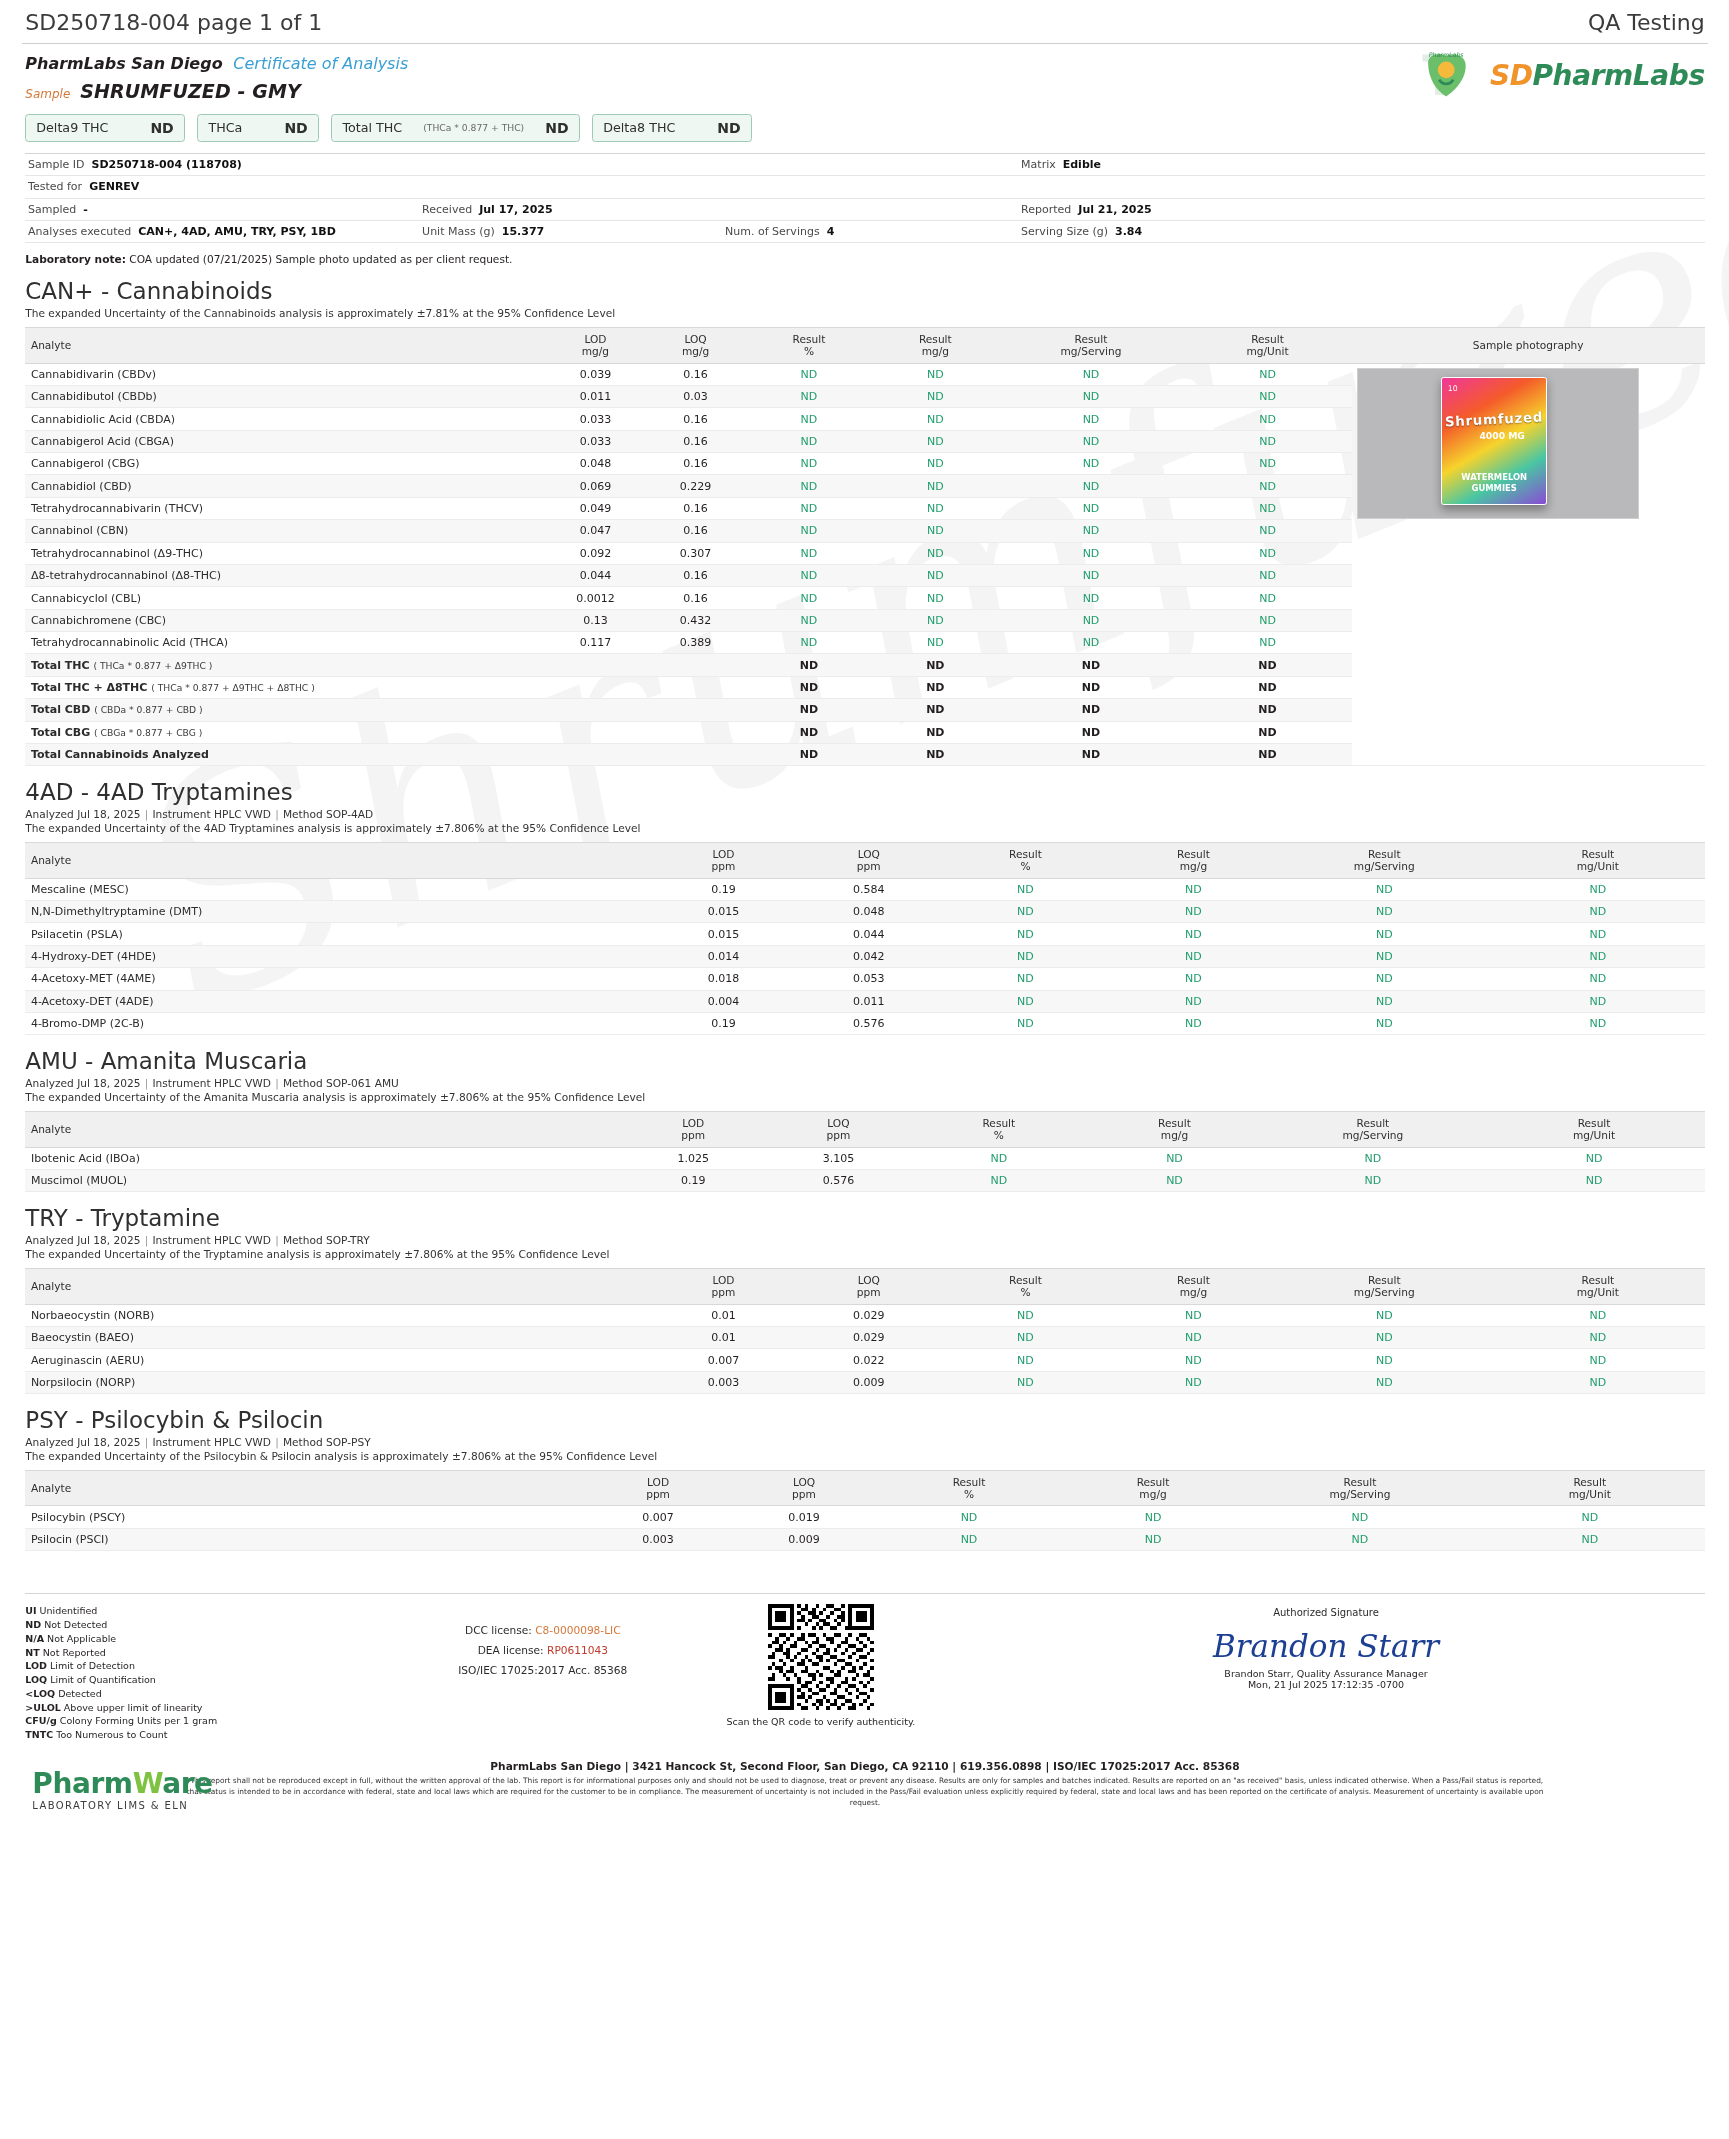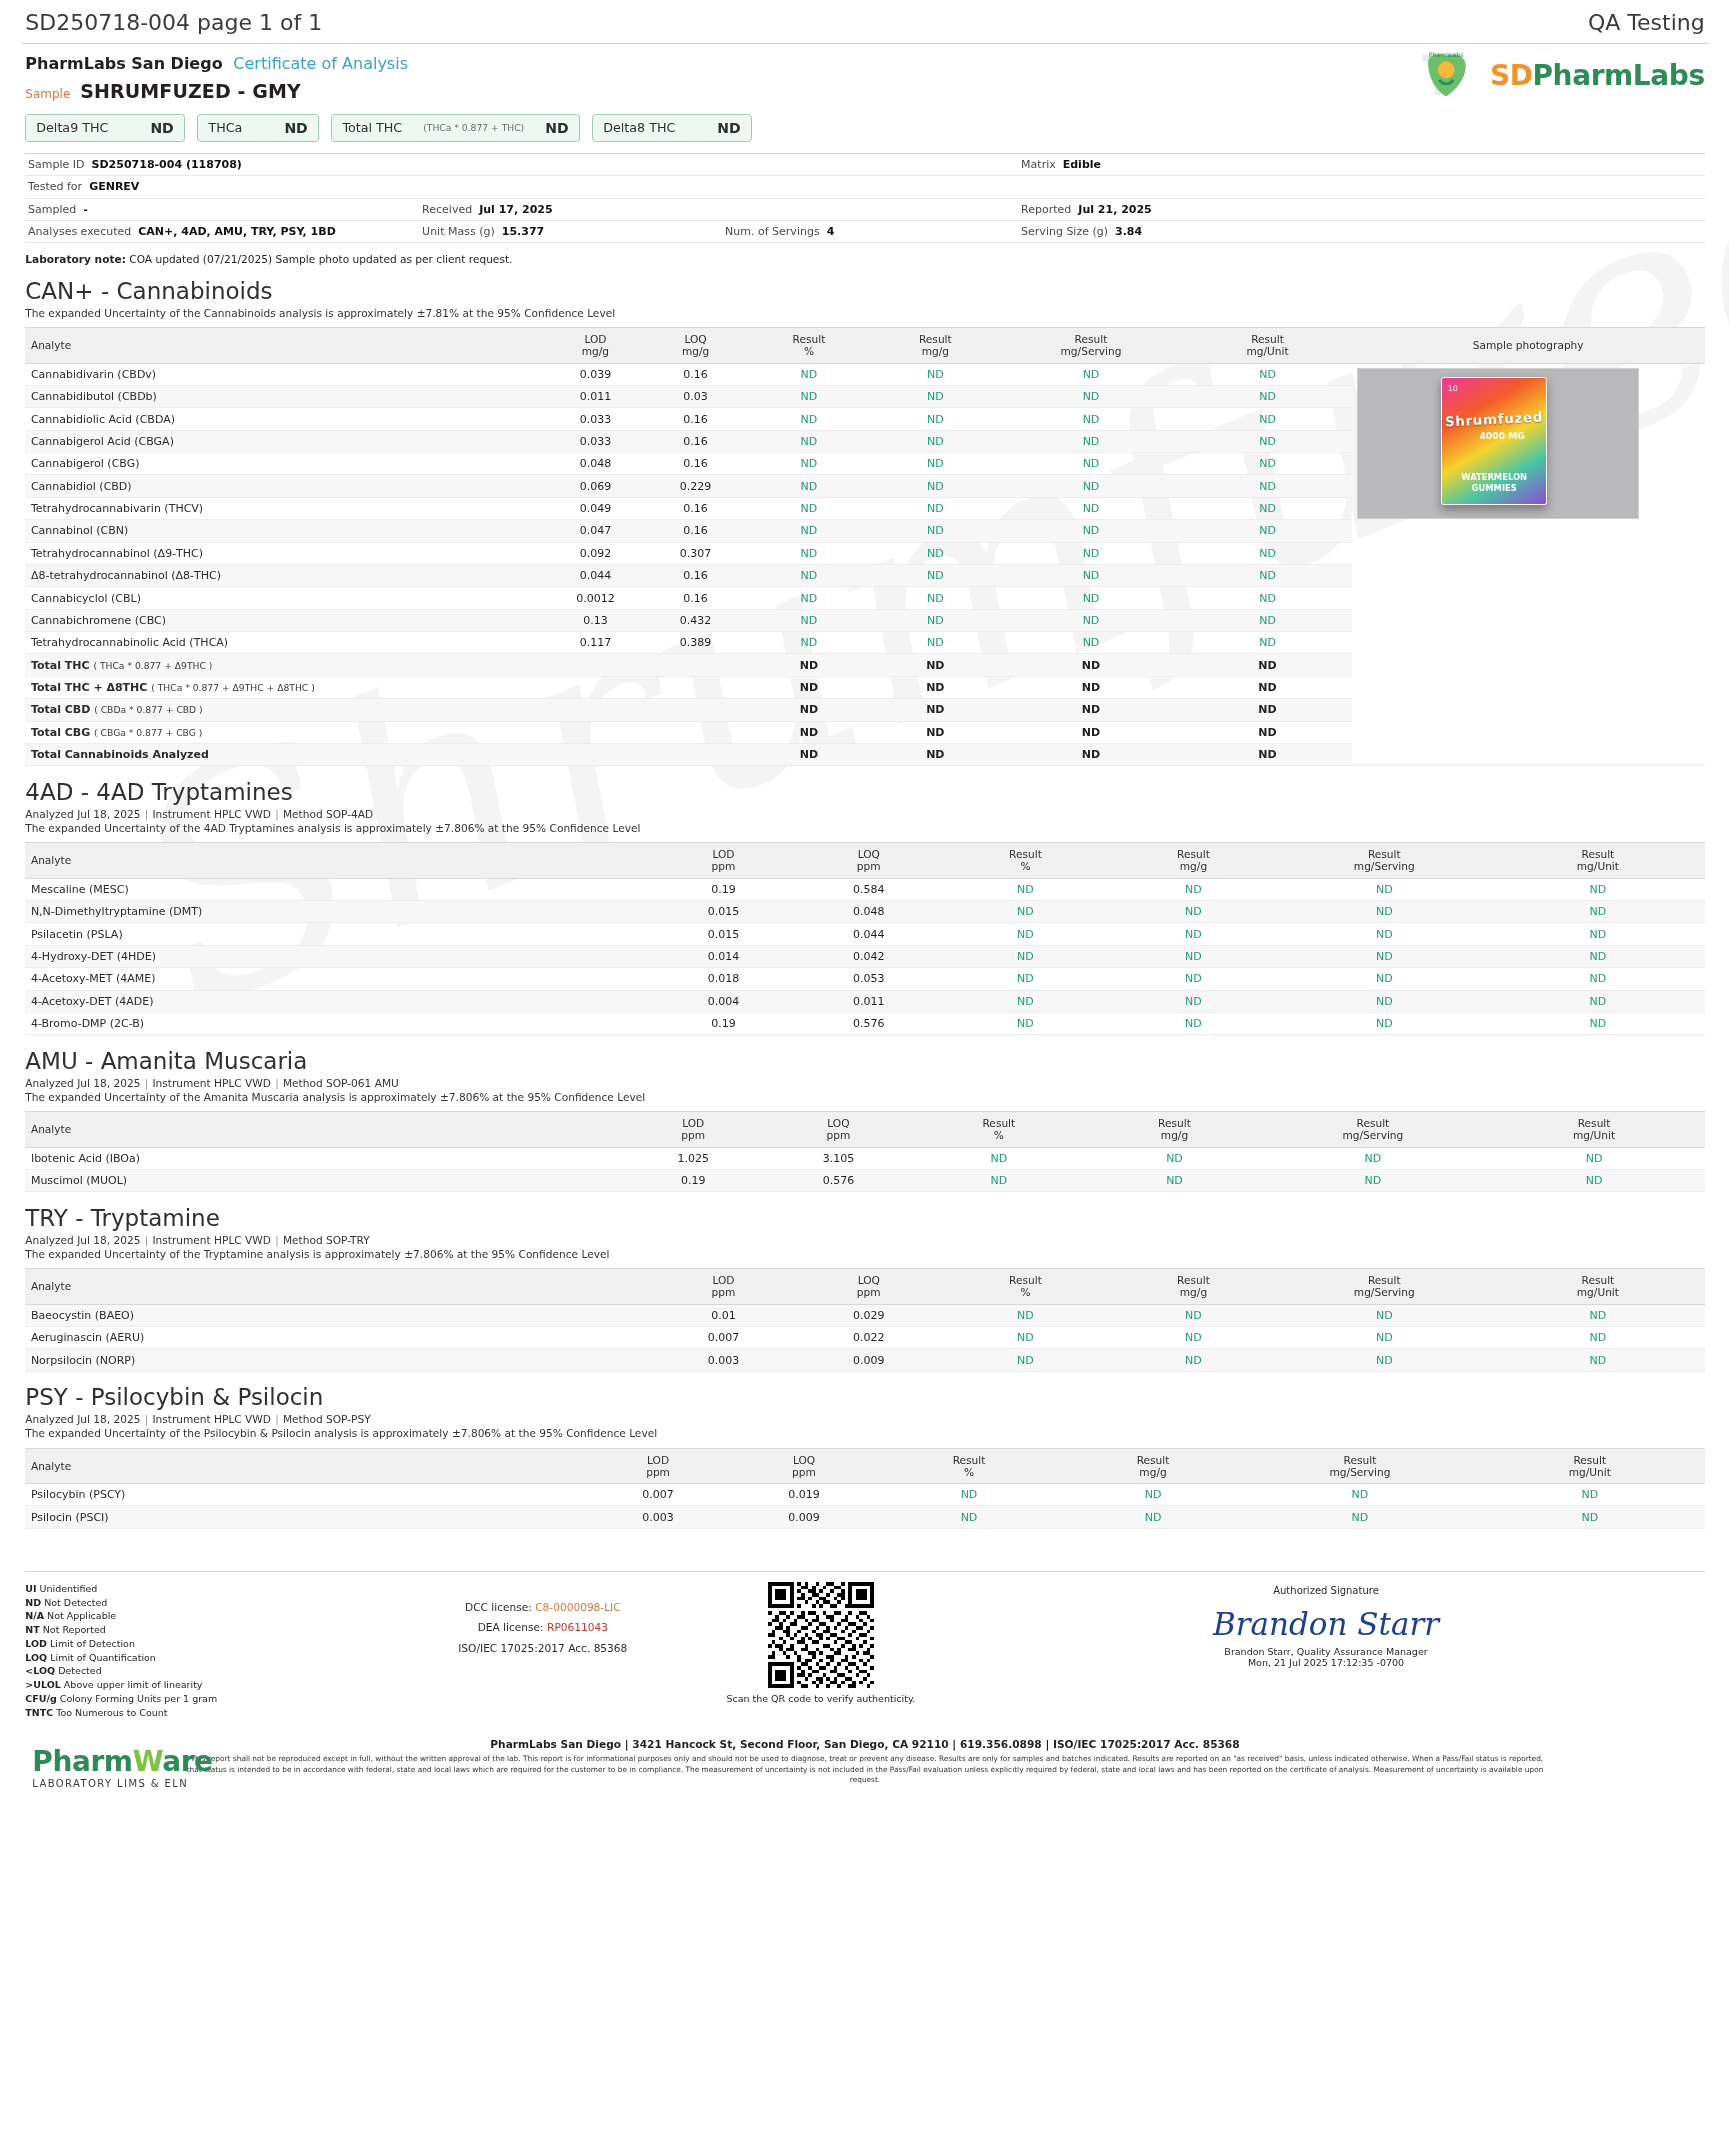--- a/index.html
+++ b/index.html
@@ -13,21 +13,21 @@
   }
   .page { position: relative; width: 1730px; min-height: 2140px; padding: 0 18.3px 0 18.3px; }
 
   
   .topbar { display:flex; justify-content:space-between; align-items:flex-end; padding: 10px 7px 5.6px 7px; }
   .topbar .doc-id { font-size: 22px; color:#3b3b3b; }
   .topbar .qa { font-size: 22px; color:#3b3b3b; }
   .rule { border-bottom: 1.4px solid #cfcfcf; margin: 2.8px 4.2px 0 4.2px; }
 
   
-  .header { position:relative; padding: 10px 7px 0 7px; }
+  .header { position:relative; padding: 10px 7px 0 7px; font-style: italic; }
   .lab-line { font-size: 16px; }
   .lab-name { font-weight: bold; color:#231f20; }
   .coa { color:#3a9fd4; margin-left:5.6px; }
   .sample-line { margin-top: 7px; font-size: 18.3px; }
   .sample-label { color:#d4783a; font-size:12px; }
   .sample-name { font-weight: bold; font-size: 19px; margin-left: 4.2px; letter-spacing:0.1px; }
 
   .logo { position:absolute; right: 7px; top: 4.2px; display:flex; align-items:center; gap:7px;}
   .logo-mark { width: 68px; height: 53px; position:relative; }
   .logo-text { font-size: 28px; font-weight: bold; letter-spacing:-0.4px; }
@@ -609,20 +609,29 @@
             <th class="left" style="width:577px">Analyte</th>
             <th style="width:134px"><span>LOD</span><br><span>ppm</span></th>
             <th style="width:134px"><span>LOQ</span><br><span>ppm</span></th>
             <th style="width:155px"><span>Result</span><br><span>%</span></th>
             <th style="width:155px"><span>Result</span><br><span>mg/g</span></th>
             <th style="width:197px"><span>Result</span><br><span>mg/Serving</span></th>
             <th style="width:197px"><span>Result</span><br><span>mg/Unit</span></th>
           </tr>
         </thead>
         <tbody>
+          <tr>
+            <td class="left">Norbaeocystin (NORB)</td>
+            <td>0.01</td>
+            <td>0.029</td>
+            <td class="nd">ND</td>
+            <td class="nd">ND</td>
+            <td class="nd">ND</td>
+            <td class="nd">ND</td>
+          </tr>
           <tr class="alt">
             <td class="left">Baeocystin (BAEO)</td>
             <td>0.01</td>
             <td>0.029</td>
             <td class="nd">ND</td>
             <td class="nd">ND</td>
             <td class="nd">ND</td>
             <td class="nd">ND</td>
           </tr>
           <tr>

